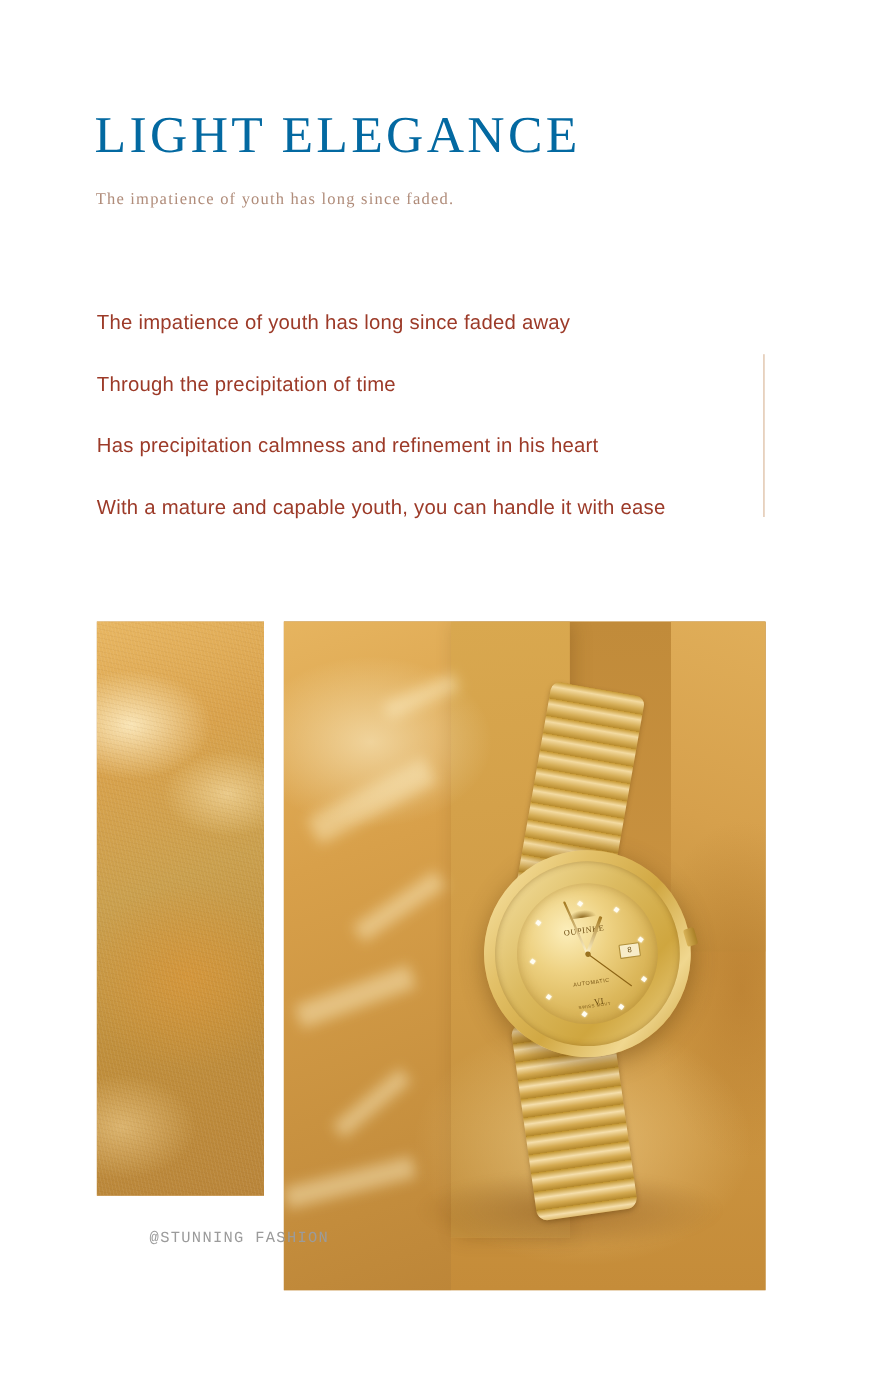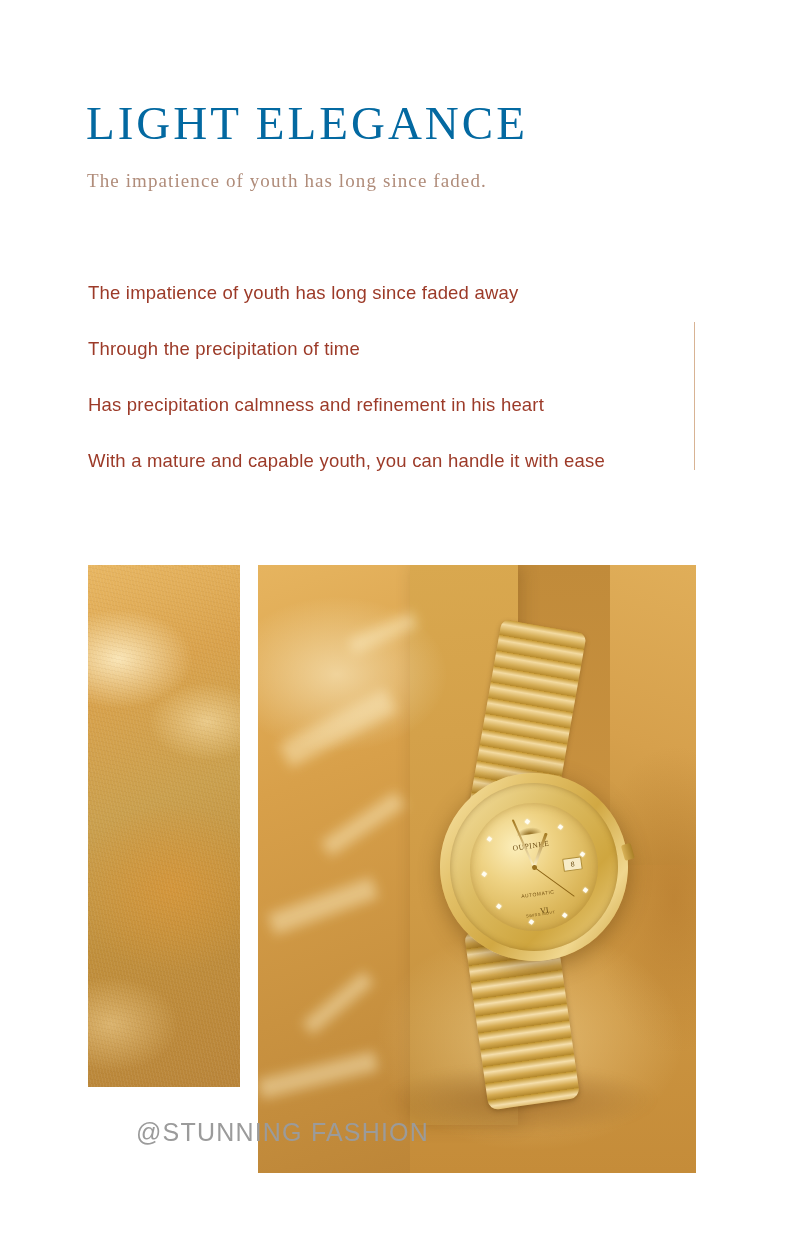--- a/index.html
+++ b/index.html
@@ -33,21 +33,21 @@
     color: #0369a1;
     font-weight: 400;
     white-space: nowrap;
   }
 
   .sub-block {
     position: absolute;
     left: 87px;
     top: 170px;
     font-family: "Liberation Serif", serif;
-    font-size: 19px;
+    font-size: 15px;
     letter-spacing: 1.1px;
     color: #b08c7a;
     line-height: 22px;
   }
   .sub-block div { white-space: nowrap; }
 
   
   .copy {
     position: absolute;
     left: 88px;
@@ -294,22 +294,22 @@
     width: 280px; height: 70px;
     background: radial-gradient(ellipse at 50% 50%, rgba(120,65,10,0.45), rgba(120,65,10,0) 70%);
     filter: blur(3px);
   }
 
   
   .caption {
     position: absolute;
     left: 136px;
     top: 1118px;
-    font-family: Liberation Sans, sans-serif;
-    font-size: 25px;
+    font-family: Liberation Mono, monospace;
+    font-size: 14px;
     letter-spacing: 1.2px;
     color: #9b9b9b;
     white-space: nowrap;
   }
 </style>
 </head>
 <body>
 
 <div class="page">
 

